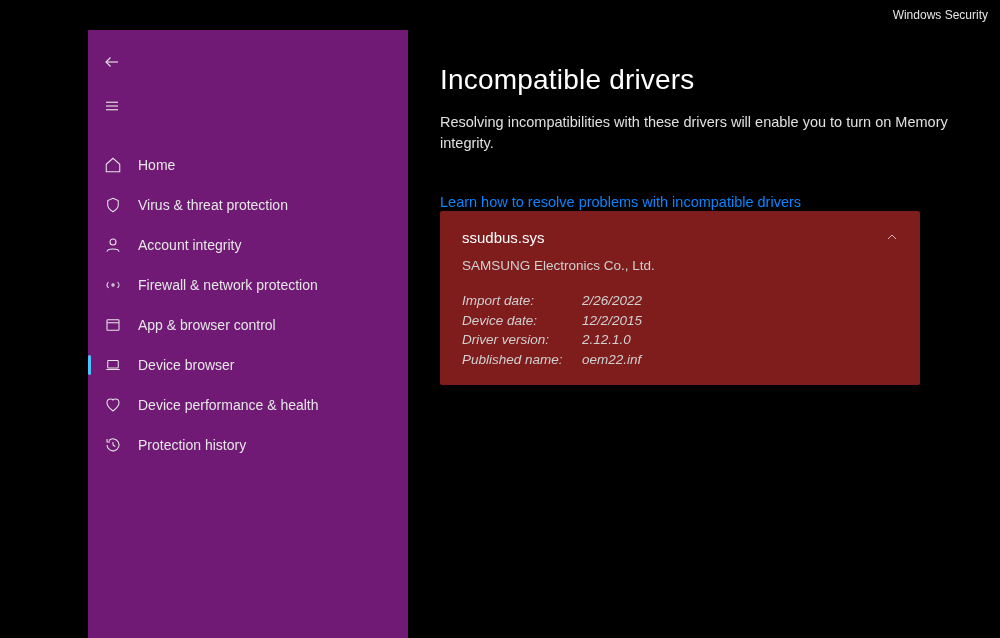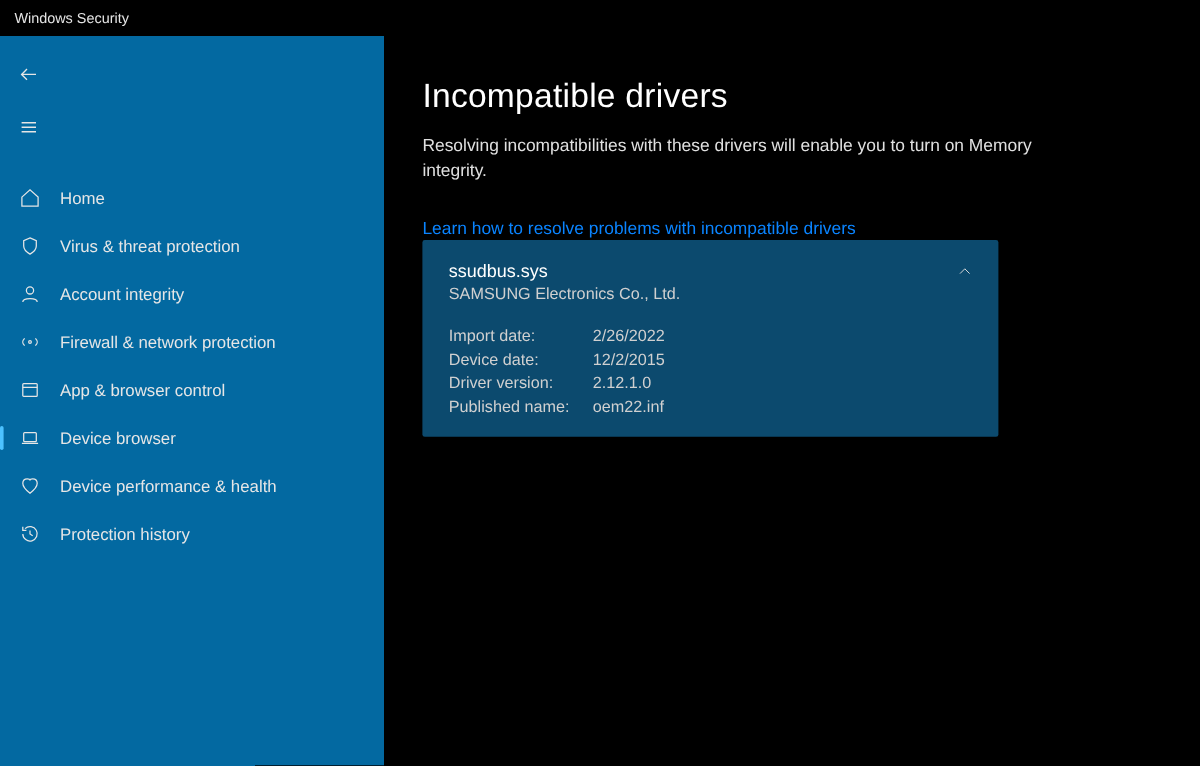--- a/index.html
+++ b/index.html
@@ -1,39 +1,39 @@
 <!DOCTYPE html>
 <html><head>
 <meta charset="utf-8">
 <style>
   * { box-sizing: border-box; margin: 0; padding: 0; font-family: "Segoe UI", Arial, sans-serif; }
   html, body { width: 1000px; height: 638px; background: #000; color: #fff; overflow: hidden; }
-  .app { width: 1000px; height: 638px; display: flex; flex-direction: column; }
+  .app { width: 1000px; height: 638px; display: flex; flex-direction: column; align-items: flex-end; }
   .titlebar { height: 30px; display: flex; align-items: center; padding: 0 12px; font-size: 12px; color: #e5e5e5; }
   .body { flex: 1; display: flex; min-height: 0; }
-  .sidebar { width: 320px; background: #0369a1; padding-top: 14px; display: flex; flex-direction: column; }
+  .sidebar { width: 320px; background: #701a75; padding-top: 14px; display: flex; flex-direction: column; }
   .side-btn { width: 44px; height: 36px; display: flex; align-items: center; justify-content: center; margin-left: 2px; color: #e6e6e6; }
   .side-btn svg { width: 18px; height: 18px; stroke: currentColor; fill: none; stroke-width: 1.5; }
   .hamburger { margin-top: 8px; margin-bottom: 22px; }
   .nav { display: flex; flex-direction: column; gap: 2px; }
   .nav-item { display: flex; align-items: center; height: 38px; padding-left: 14px; color: #e6e6e6; font-size: 14px; position: relative; }
   .nav-item.selected::before { content: ""; position: absolute; left: 0; top: 9px; bottom: 9px; width: 3px; background: #4cc2ff; border-radius: 2px; }
   .nav-ico { width: 22px; height: 22px; margin-right: 14px; display: flex; align-items: center; justify-content: center; }
   .nav-ico svg { width: 18px; height: 18px; stroke: currentColor; fill: none; stroke-width: 1.4; }
   .content { flex: 1; background: #000; padding: 34px 40px 0 32px; overflow: auto; }
   .page-title { font-size: 28px; font-weight: 500; margin-bottom: 16px; color: #fff; letter-spacing: 0.2px;}
-  .page-sub { font-size: 14.5px; color: #e0e0e0; line-height: 1.45; max-width: 520px; margin-bottom: 28px;}
+  .page-sub { font-size: 14.5px; color: #e0e0e0; line-height: 1.45; max-width: 520px; margin-bottom: 39px;}
   .link { color: #0a84ff; font-size: 14.5px; text-decoration: none; display: inline-block; }
-  .card { background: #0c4a6e; border-radius: 2px; padding: 18px 22px 16px 22px; max-width: 480px; position: relative; }
+  .card { background: #7f1d1d; border-radius: 2px; padding: 18px 22px 16px 22px; max-width: 480px; position: relative; }
   .card-title { font-size: 15px; font-weight: 400; color: #fff; }
-  .card-sub { font-size: 13.5px; color: #d0d0d0; margin-top: 2px; }
+  .card-sub { font-size: 13.5px; color: #d0d0d0; margin-top: 12px; }
   .card-chevron { position: absolute; top: 18px; right: 20px; width: 16px; height: 16px; }
   .card-chevron svg { width: 16px; height: 16px; stroke: #ddd; fill: none; stroke-width: 1.2;}
   .detail { margin-top: 18px; font-size: 13.5px; color: #d0d0d0; }
-  .detail-row { display: flex; line-height: 1.45; }
+  .detail-row { display: flex; line-height: 1.45; font-style: italic; }
   .detail-label { width: 120px; }
 </style>
 </head>
 <body>
 
 <div class="app">
   <div class="titlebar">
     <span>Windows Security</span>
   </div>
   <div class="body">

